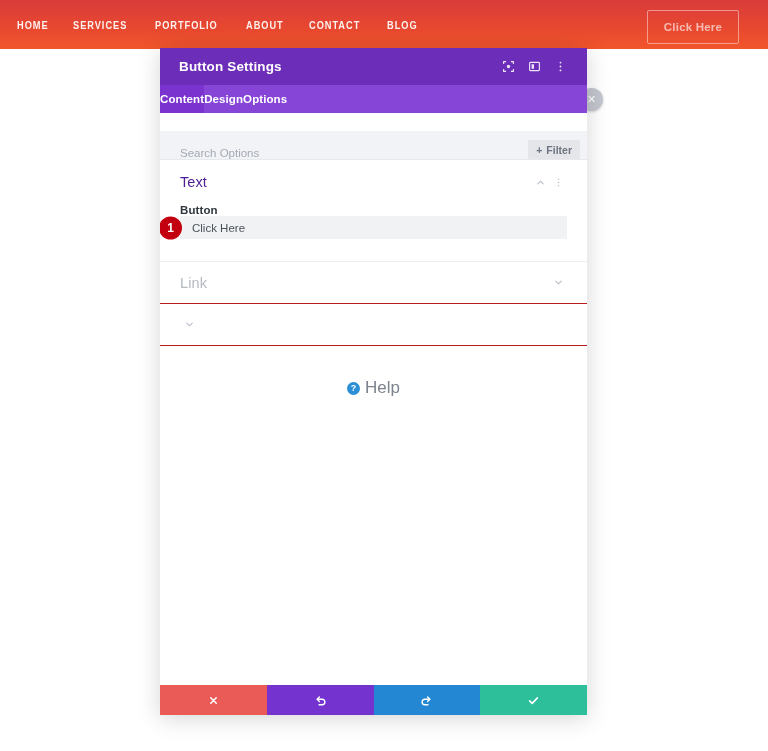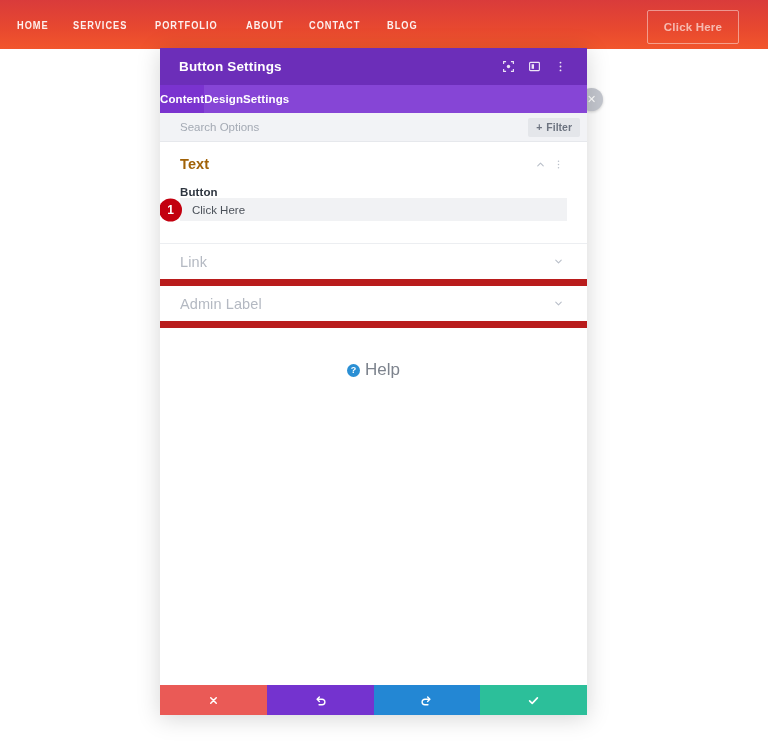--- a/index.html
+++ b/index.html
@@ -160,23 +160,24 @@
     cursor: pointer;
     letter-spacing: .1px;
   }
   .tab.active { background: #7a33cf; }
 
   #search-bar {
     height: 29px;
     background: #f2f3f6;
     border-bottom: 1px solid #e6e8ec;
     display: flex;
-    align-items: center;
+    align-items: flex-end;
     padding: 0 7px 0 20px;
     flex: none;
+    margin-top: 18px;
   }
 
   #search-input {
     flex: 1;
     border: none;
     outline: none;
     background: transparent;
     font-family: "Liberation Sans", sans-serif;
     font-size: 11.5px;
     color: #9aa0ab;
@@ -211,24 +212,23 @@
 
   .section-header {
     height: 44px;
     display: flex;
     align-items: center;
     cursor: pointer;
   }
 
   #section-text-title {
     flex: 1;
-    color: #a16207;
+    color: #4c1d95;
     font-size: 14.5px;
     letter-spacing: .1px;
-    font-weight: bold;
   }
 
   .header-icon {
     width: 18px;
     height: 18px;
     display: flex;
     align-items: center;
     justify-content: center;
     cursor: pointer;
     color: #b9bfc9;
@@ -272,21 +272,21 @@
     font-weight: 700;
     display: flex;
     align-items: center;
     justify-content: center;
     z-index: 3;
   }
 
   
   .section-collapsed {
     height: 42px;
-    border-bottom: 7px solid #b91c1c;
+    border-bottom: 1px solid #b91c1c;
     display: flex;
     align-items: center;
     padding: 0 20px;
     cursor: pointer;
   }
 
   .section-collapsed .label {
     flex: 1;
     color: #b4b9c2;
     font-size: 14.5px;
@@ -388,21 +388,21 @@
         <circle cx="8" cy="3.2" r="1.15"></circle>
         <circle cx="8" cy="8" r="1.15"></circle>
         <circle cx="8" cy="12.8" r="1.15"></circle>
       </svg>
     </span>
   </div>
 
   <div id="modal-tabs">
     <div class="tab active">Content</div>
     <div class="tab">Design</div>
-    <div class="tab">Settings</div>
+    <div class="tab">Options</div>
   </div>
 
   <div id="search-bar">
     <input id="search-input" type="text" placeholder="Search Options" style="">
     <div id="filter-button">
       <span>+</span>
       <span>Filter</span>
     </div>
   </div>
 
@@ -436,21 +436,20 @@
     <div class="section-collapsed">
       <span class="label">Link</span>
       <span class="header-icon">
         <svg width="11" height="11" viewBox="0 0 16 16" fill="none" stroke="#b9bfc9" stroke-width="1.6" stroke-linecap="round" stroke-linejoin="round">
           <path d="M4 6l4 4 4-4"></path>
         </svg>
       </span>
     </div>
 
     <div class="section-collapsed">
-      <span class="label">Admin Label</span>
       <span class="header-icon">
         <svg width="11" height="11" viewBox="0 0 16 16" fill="none" stroke="#b9bfc9" stroke-width="1.6" stroke-linecap="round" stroke-linejoin="round">
           <path d="M4 6l4 4 4-4"></path>
         </svg>
       </span>
     </div>
 
     <div id="help-row">
       <span id="help-icon">?</span>
       <span id="help-label">Help</span>

